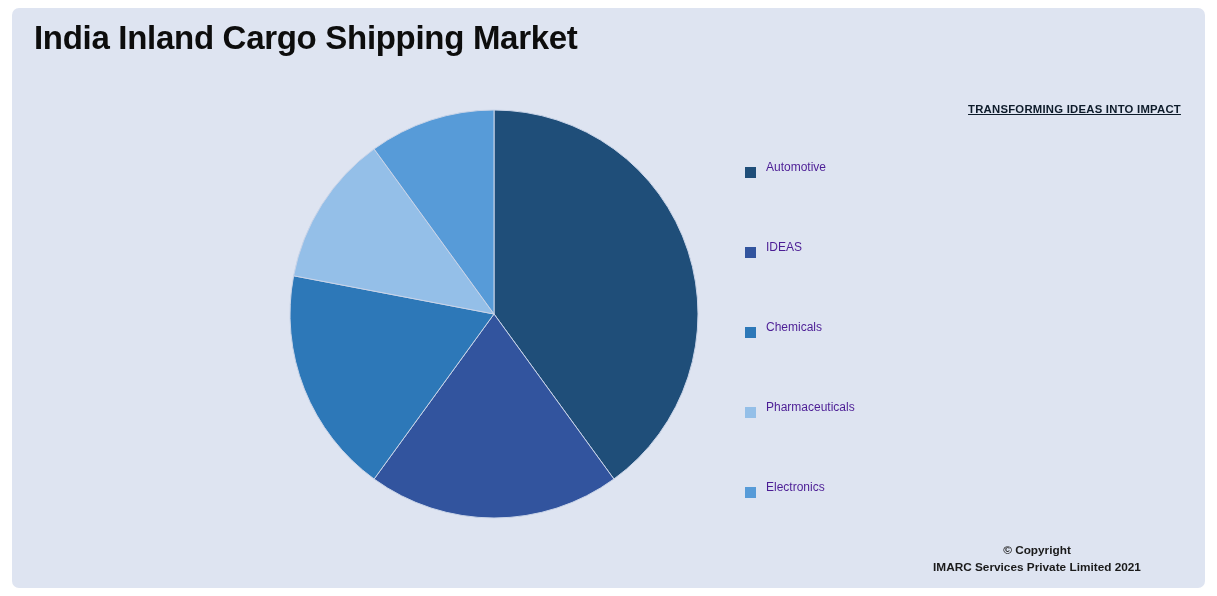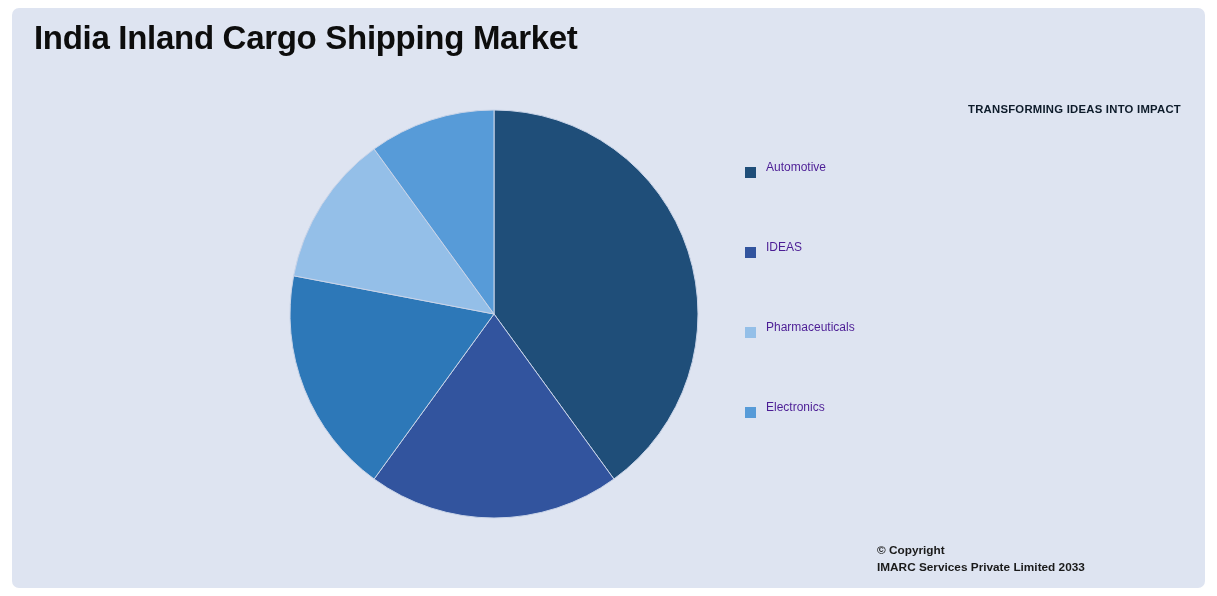--- a/index.html
+++ b/index.html
@@ -93,20 +93,21 @@
   .logo-tagline {
     position: absolute;
     left: 0;
     top: 87px;
     width: 245px;
     font-size: 11.3px;
     font-weight: bold;
     color: #0d1b2a;
     letter-spacing: 0.25px;
     white-space: nowrap;
+    text-decoration: underline;
   }
   
   .pie-wrap {
     position: absolute;
     left: 276px;
     top: 100px;
     width: 412px;
     height: 412px;
   }
   .pie-svg { display: block; }
@@ -135,20 +136,21 @@
     font-size: 12px;
     color: #4c1d95;
     white-space: nowrap;
   }
   
   .copyright {
     position: absolute;
     right: 8px;
     bottom: 12px;
     width: 320px;
+    text-align: center;
     font-size: 11.8px;
     font-weight: bold;
     color: #1a1a1a;
     line-height: 17px;
   }
   .copyright .line1 { display: block; }
   .copyright .line2 { display: block; }
 </style>
 </head>
 <body>
@@ -177,28 +179,32 @@
     <div class="legend" id="legend">
         <div class="legend-item">
           <span class="legend-swatch" style="background: rgb(31, 78, 121);"></span>
           <span class="legend-label">Automotive</span>
         </div>
         <div class="legend-item">
           <span class="legend-swatch" style="background: rgb(50, 84, 158);"></span>
           <span class="legend-label">IDEAS</span>
         </div>
         <div class="legend-item">
+          <span class="legend-swatch" style="background: rgb(45, 120, 184);"></span>
+          <span class="legend-label">Chemicals</span>
+        </div>
+        <div class="legend-item">
           <span class="legend-swatch" style="background: rgb(148, 191, 232);"></span>
           <span class="legend-label">Pharmaceuticals</span>
         </div>
         <div class="legend-item">
           <span class="legend-swatch" style="background: rgb(87, 155, 216);"></span>
           <span class="legend-label">Electronics</span>
         </div>
       </div>
 
     <div class="copyright">
       <span class="line1">© Copyright</span>
-      <span class="line2">IMARC Services Private Limited 2033</span>
+      <span class="line2">IMARC Services Private Limited 2021</span>
     </div>
 
   </div>
 </div>
 
 </body></html>

